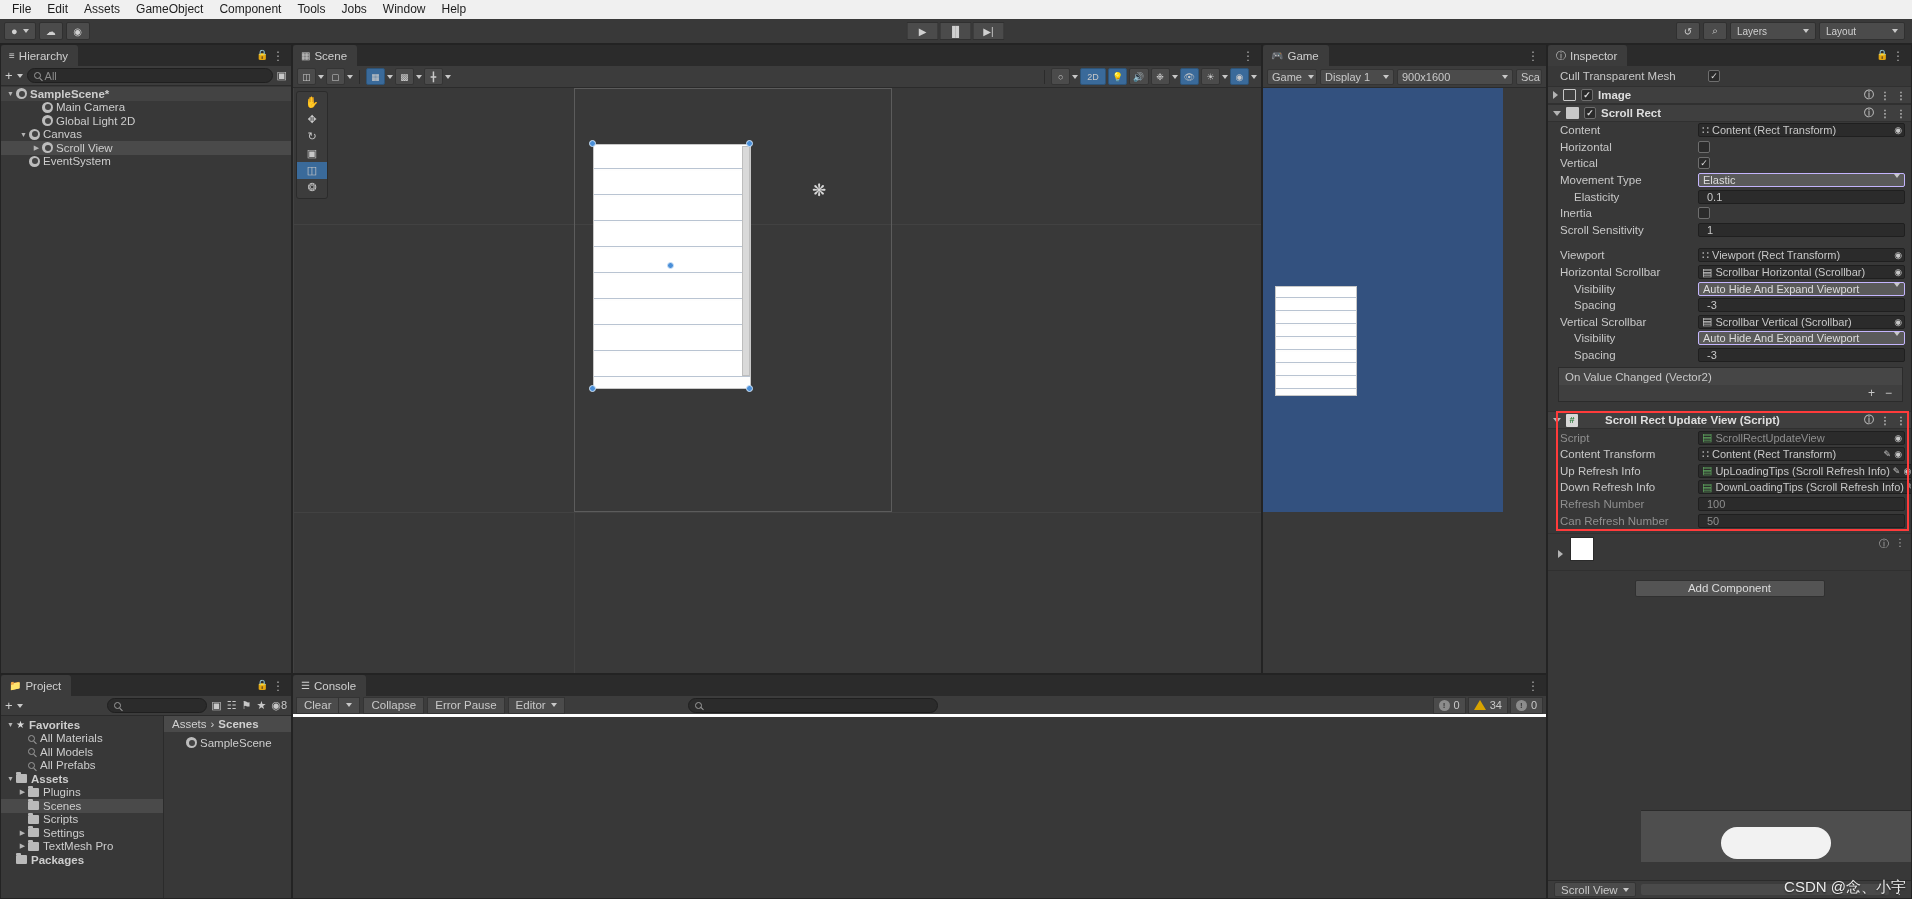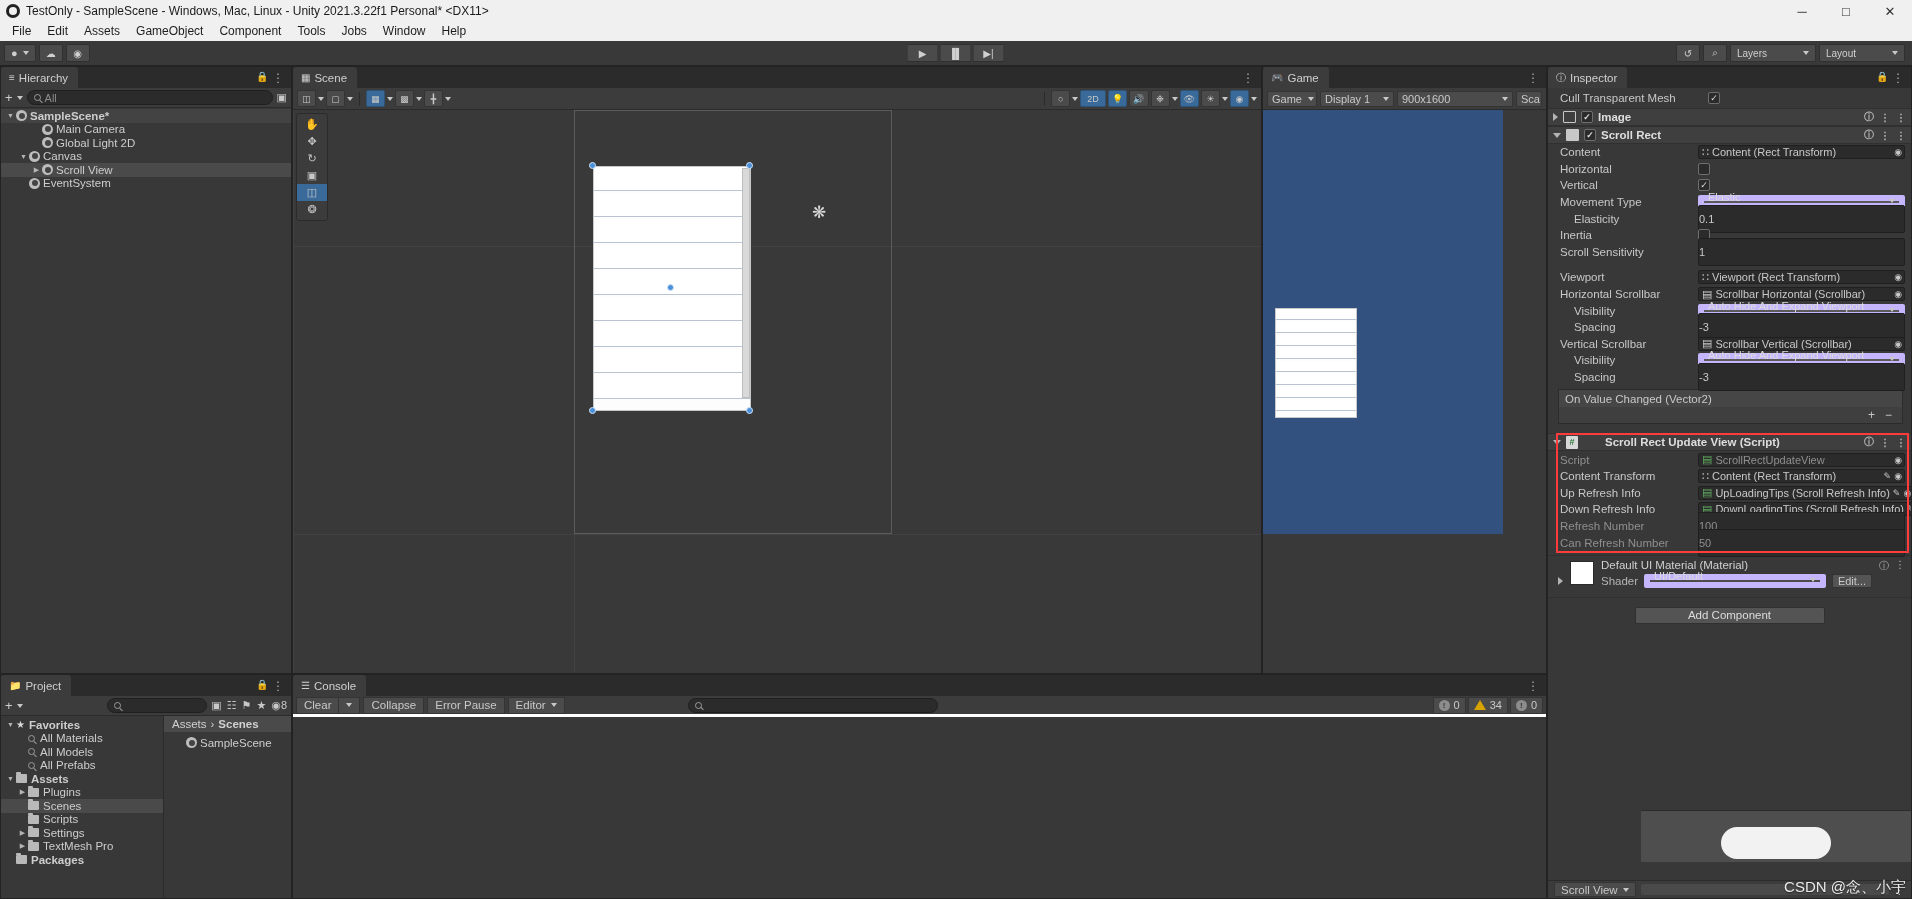--- a/index.html
+++ b/index.html
@@ -132,24 +132,24 @@
   
   .insp-body{ flex:1 1 auto; overflow:hidden; background:#383838; position:relative;}
   .insp-row{ height:16.6px; display:flex; align-items:center; font-size:11.5px; color:#c8c8c8; }
   .insp-label{ width:150px; flex:0 0 150px; padding-left:12px; white-space:nowrap; overflow:hidden;}
   .insp-label.ind{ padding-left:26px; }
   .insp-val{ flex:1 1 auto; padding-right:6px; display:flex; align-items:center; }
   .objfield{ flex:1 1 auto; height:14px; background:#2b2b2b; border:1px solid #1f1f1f; border-radius:2px;
      display:flex; align-items:center; gap:3px; padding:0 2px 0 3px; font-size:11px; color:#c8c8c8;
      overflow:hidden; white-space:nowrap;}
   .objfield .dot{ flex:0 0 auto; }
-  .numfield{ flex:1 1 auto; height:28px; background:#2b2b2b; border:1px solid #1f1f1f; border-radius:2px;
-     display:flex; align-items:center; padding:0 0; font-size:11px; color:#c8c8c8;}
-  .ddfield{ flex:1 1 auto; height:14px; background:#5a5a5a; border:6px solid #c4b5fd; border-radius:2px;
-     display:flex; align-items:flex-end; justify-content:space-between; padding:0 4px; font-size:11px; color:#dcdcdc;}
+  .numfield{ flex:1 1 auto; height:14px; background:#2b2b2b; border:1px solid #1f1f1f; border-radius:2px;
+     display:flex; align-items:center; padding:0 8px; font-size:11px; color:#c8c8c8;}
+  .ddfield{ flex:1 1 auto; height:14px; background:#5a5a5a; border:1px solid #c4b5fd; border-radius:2px;
+     display:flex; align-items:flex-start; justify-content:space-between; padding:0 4px; font-size:11px; color:#dcdcdc;}
   .chk{ width:12px;height:12px;background:#2b2b2b;border:1px solid #6e6e6e;border-radius:2px;
      display:flex;align-items:center;justify-content:center;font-size:9px;color:#dcdcdc;flex:0 0 auto;}
   .chk.empty{ color:transparent; }
   .comp-header{ height:18px; background:#3f3f3f; border-top:1px solid #303030; border-bottom:1px solid #303030;
      display:flex; align-items:center; gap:5px; padding:0 5px; font-weight:bold; font-size:11.5px; color:#dedede;}
   .comp-header .hicons{ margin-left:auto; display:flex; gap:6px; align-items:center; color:#b4b4b4; font-size:10px;}
   .tri{ width:0;height:0;border-left:4px solid transparent;border-right:4px solid transparent;
      border-top:5px solid #b4b4b4; display:inline-block;}
   .tri.right{ border-left:5px solid #b4b4b4; border-top:4px solid transparent;
      border-bottom:4px solid transparent; border-right:0; }
@@ -176,29 +176,20 @@
   .pill{ position:absolute; left:50%; top:16px; transform:translateX(-50%); width:110px; height:32px;
      background:#f2f2f2; border-radius:16px;}
   .watermark{ position:absolute; right:6px; bottom:2px; color:#eaeaea; font-size:15px;
      text-shadow:0 1px 2px rgba(0,0,0,.6); }
 </style>
 </head>
 <body>
 
 <div class="app">
 
-  <div class="titlebar">
-    <div class="u-logo"></div>
-    <div class="title-text">TestOnly - SampleScene - Windows, Mac, Linux - Unity 2021.3.22f1 Personal* &lt;DX11&gt;</div>
-    <div class="win-btns">
-      <div>─</div>
-      <div>□</div>
-      <div>✕</div>
-    </div>
-  </div>
 
   <div class="menubar">
     <span>File</span>
     <span>Edit</span>
     <span>Assets</span>
     <span>GameObject</span>
     <span>Component</span>
     <span>Tools</span>
     <span>Jobs</span>
     <span>Window</span>
@@ -780,31 +771,20 @@
                   </div>
                 </div>
               </div>
             <div class="highlight-box" id="hl-box" style="inset: 0px 2px -2px 8px; border-color: rgb(255, 59, 59);"></div>
           </div>
 
           <div style="margin-top:4px;border-top:1px solid #303030;padding-bottom:3px;">
             <div class="matrow">
               <span class="tri right" style="align-self:flex-end;margin-bottom:3px;"></span>
               <span class="matswatch"></span>
-              <div style="flex:1 1 auto;">
-                <div style="font-size:11.5px;color:#d0d0d0;">Default UI Material (Material)</div>
-                <div style="display:flex;align-items:center;gap:6px;margin-top:3px;">
-                  <span style="font-size:11.5px;color:#b4b4b4;">Shader</span>
-                  <span class="ddfield" style="background:#4b4b4b;max-width:205px;">
-                    <span>UI/Default</span>
-                    <span class="caret"></span>
-                  </span>
-                  <span style="height:14px;background:#545454;border:1px solid #343434;border-radius:2px;display:flex;align-items:center;padding:0 5px;font-size:11px;">Edit...</span>
-                </div>
-              </div>
               <span style="margin-left:auto;display:flex;gap:6px;color:#b4b4b4;font-size:10px;align-self:flex-start;">
                 <span>ⓘ</span>
                 <span>⋮</span>
               </span>
             </div>
           </div>
 
           <div style="border-top:1px solid #303030;margin-top:6px;"></div>
           <div class="addcomp">Add Component</div>
 

